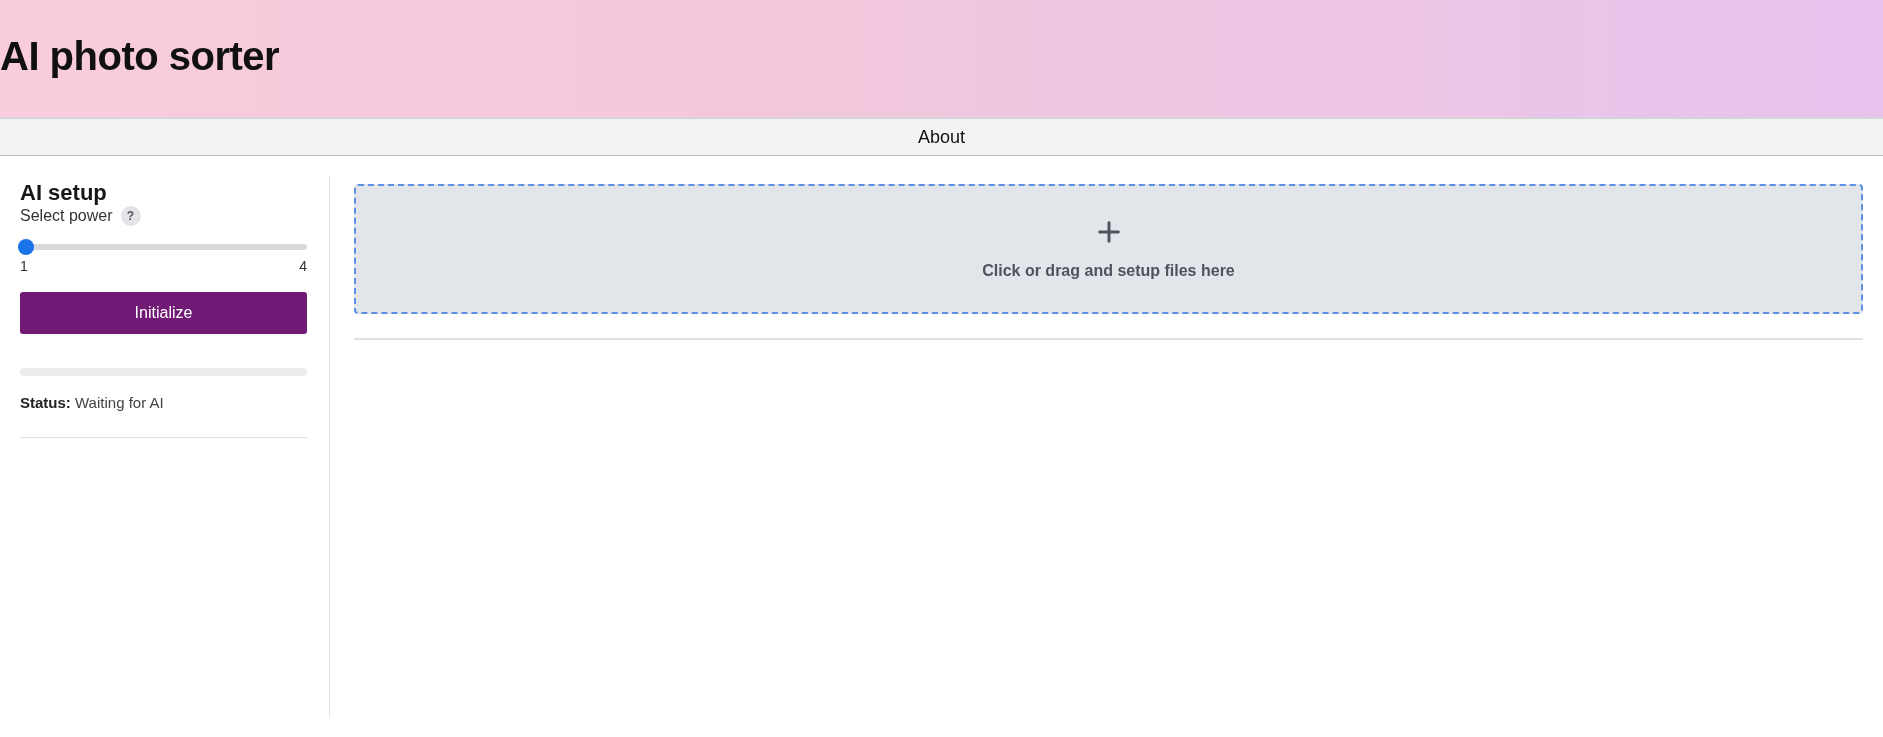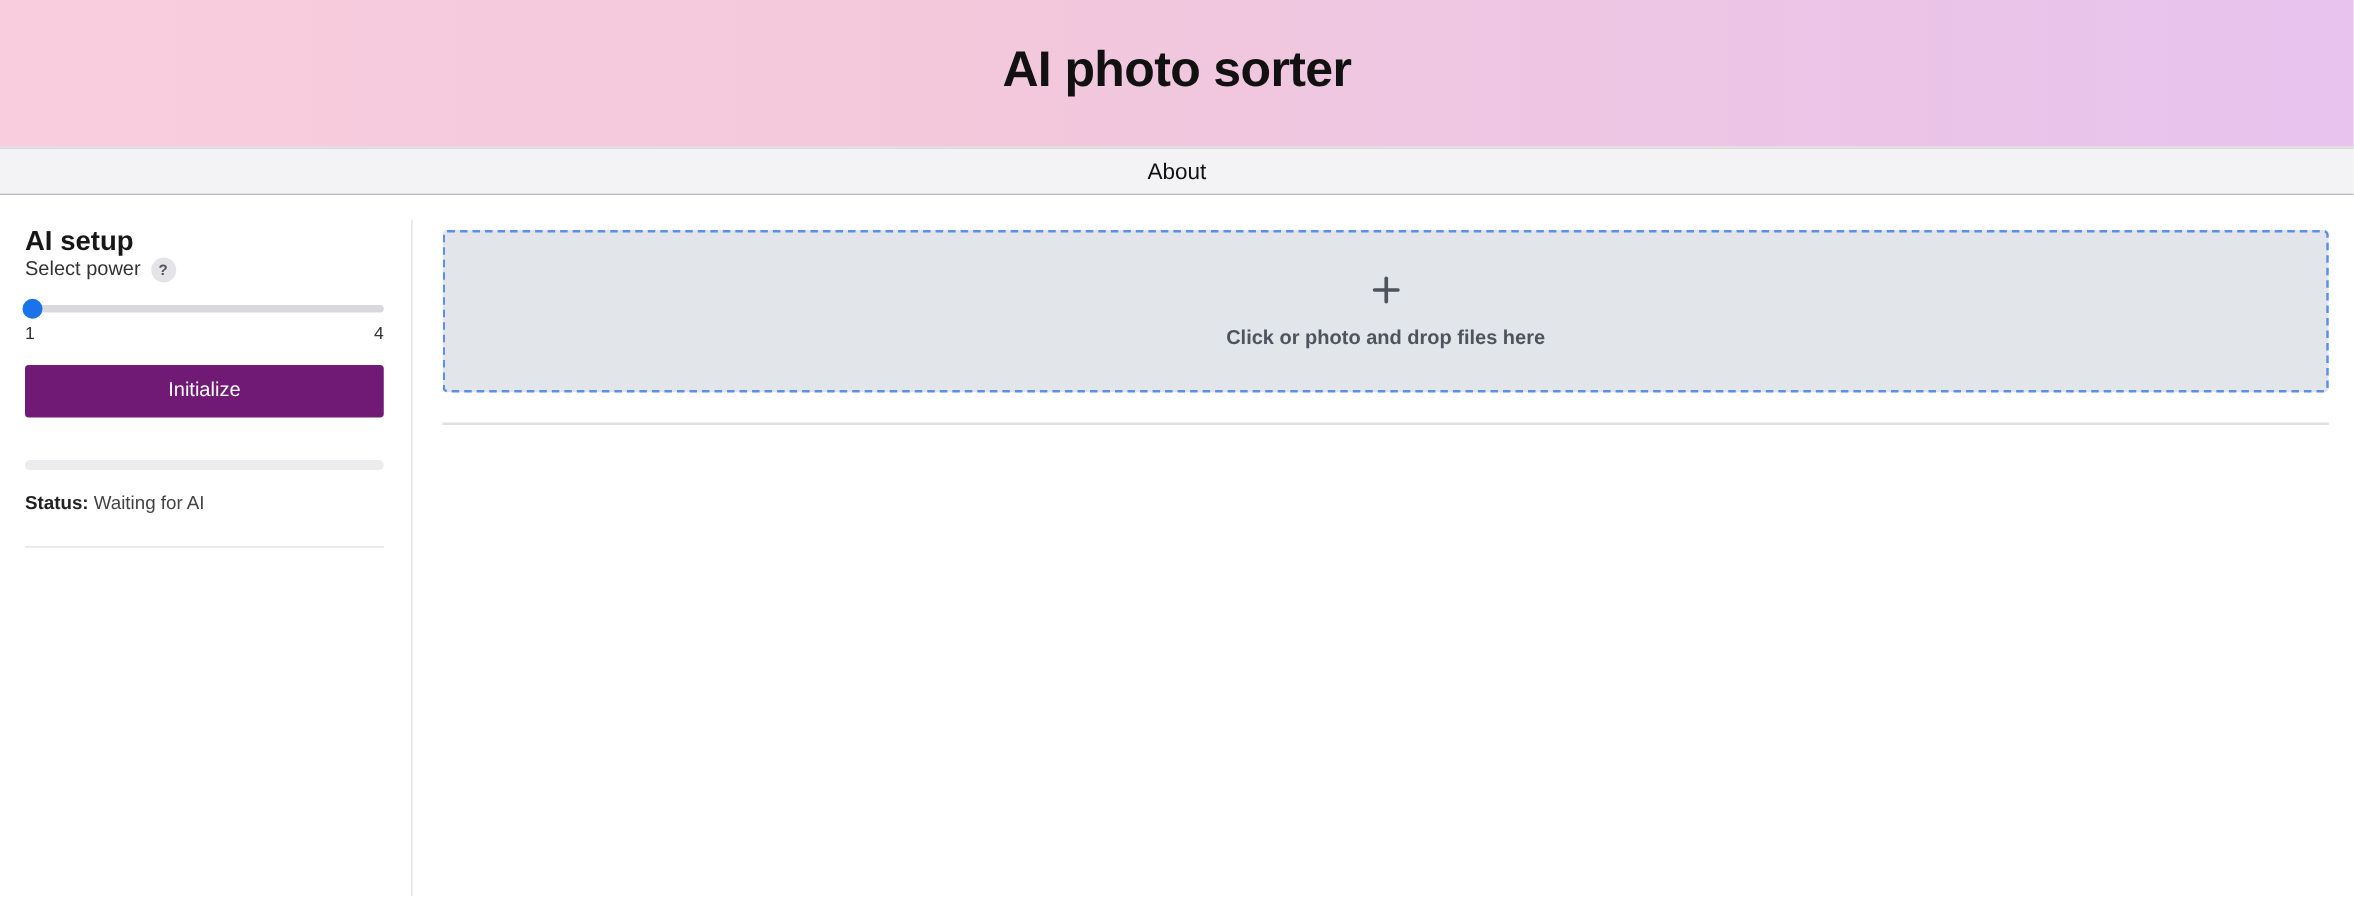--- a/index.html
+++ b/index.html
@@ -8,21 +8,21 @@
     font-family: "Segoe UI", "Helvetica Neue", Arial, sans-serif;
     color: #222;
     background: #fff;
   }
   .hero {
     width: 100%;
     height: 118px;
     background: linear-gradient(90deg, #f9cddd 0%, #f3c8db 40%, #e7c3ee 100%);
     display: flex;
     flex-direction: column;
-    align-items: center;
+    align-items: flex-start;
     justify-content: center;
     border-bottom: 1px solid #d7d7dc;
   }
   .hero h1 {
     font-size: 40px;
     font-weight: 700;
     color: #111;
     letter-spacing: -0.5px;
     margin-bottom: 4px;
   }
@@ -218,18 +218,18 @@
       <span class="val">Waiting for AI</span>
     </div>
   </div>
 
   <div class="main">
     <div class="dropzone">
       <svg class="plus" viewBox="0 0 24 24" fill="none" stroke="currentColor" stroke-width="2.5" stroke-linecap="round">
         <line x1="12" y1="4" x2="12" y2="20"></line>
         <line x1="4" y1="12" x2="20" y2="12"></line>
       </svg>
-      <div class="dz-text">Click or photo and drop files here</div>
+      <div class="dz-text">Click or drag and setup files here</div>
     </div>
     <div class="hr"></div>
   </div>
 
 </div>
 
 </body></html>

